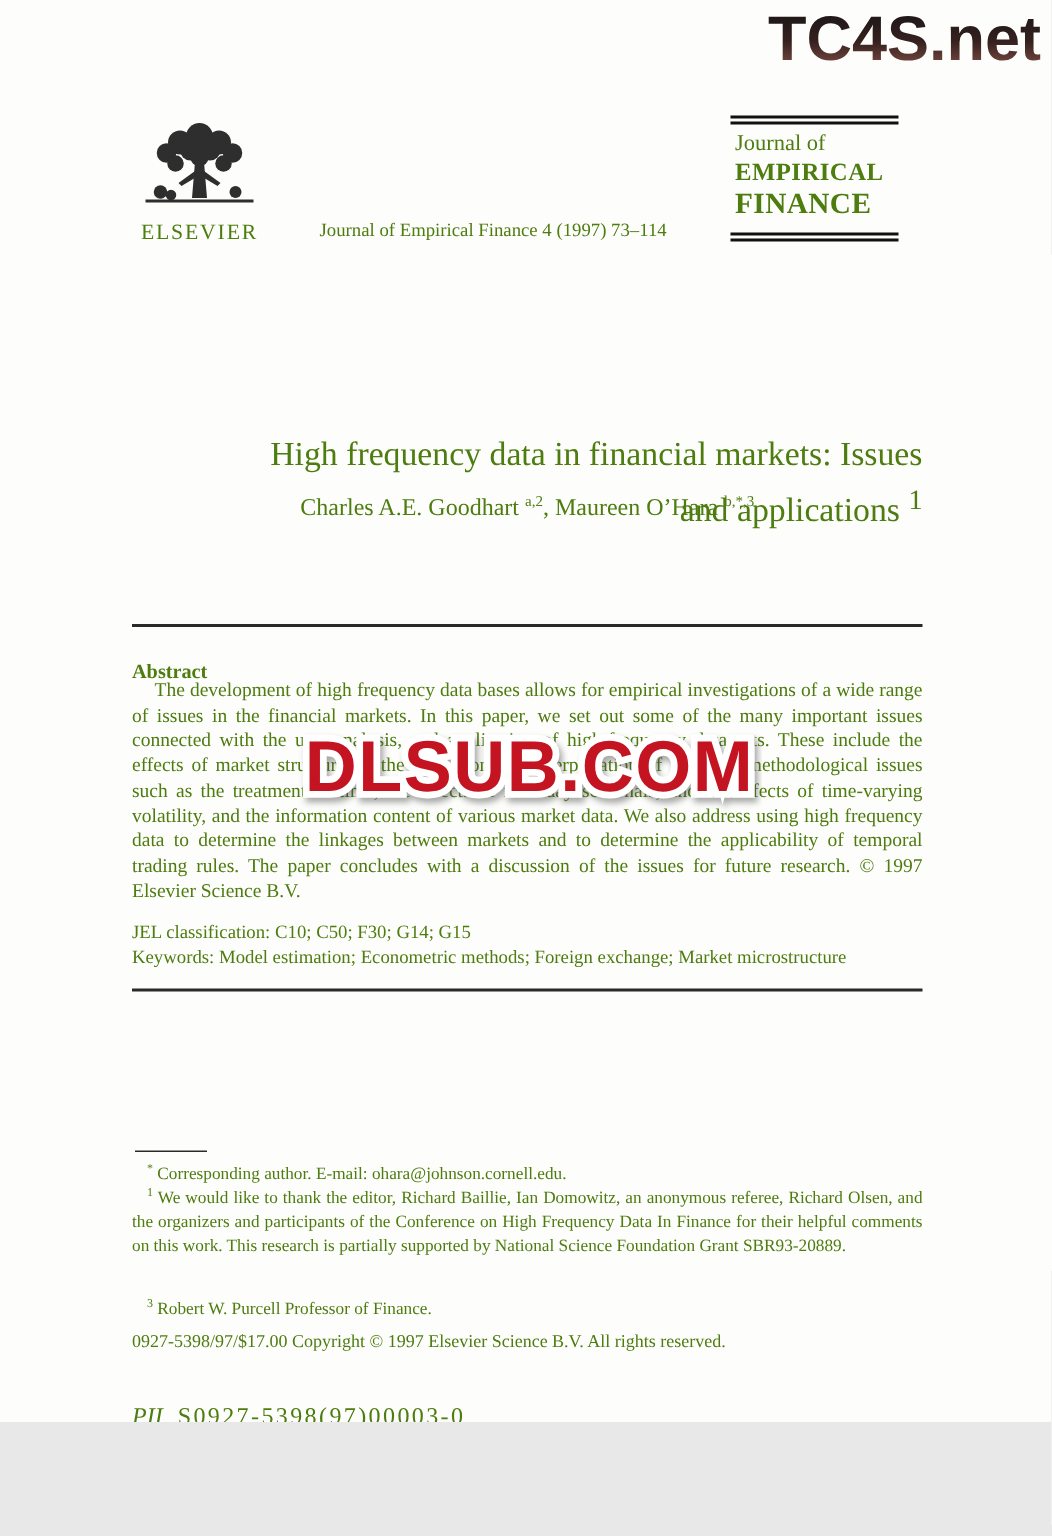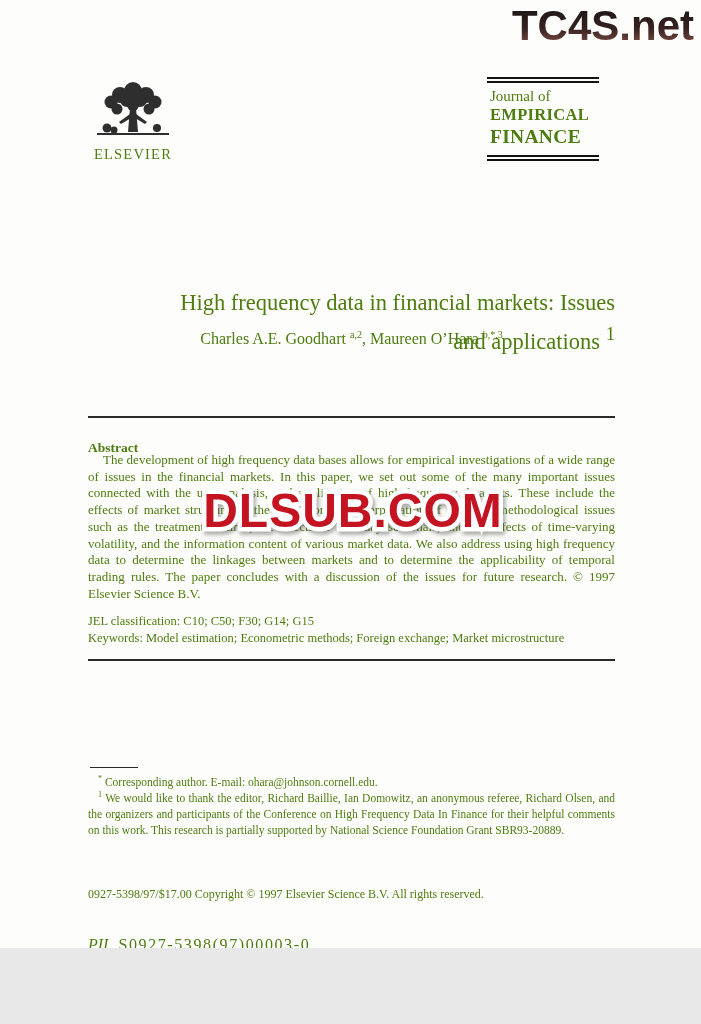--- a/index.html
+++ b/index.html
@@ -91,20 +91,21 @@
       <path d="M37 36 L26 44 L28 46 L38 40 Z"></path>
       <path d="M43 36 L54 44 L52 46 L42 40 Z"></path>
       <circle cx="14" cy="50" r="4.5"></circle>
         <circle cx="21" cy="52" r="3.5"></circle>
       <circle cx="64" cy="50" r="4"></circle>
       <rect x="4" y="55" width="72" height="2"></rect>
     </svg>
     <div class="elsevier-name">ELSEVIER</div>
   </div>
 
+  <div class="abs citation">Journal of Empirical Finance 4 (1997) 73–114</div>
 
   <div class="abs jbox">
     <div class="dbl"></div>
     <div class="dbl2"></div>
     <div class="jbox-text">
       <div class="jbox-l1">Journal of</div>
       <div class="jbox-l2">EMPIRICAL</div>
       <div class="jbox-l3">FINANCE</div>
     </div>
     <div class="dbl"></div>
@@ -148,20 +149,24 @@
 
   <div class="abs fn-rule"></div>
   <div class="abs fn fn-star">
     <sup>*</sup>
     <span>Corresponding author. E-mail: ohara@johnson.cornell.edu.</span>
   </div>
   <div class="abs fn fn-1">
     <sup>1</sup>
     <span>We would like to thank the editor, Richard Baillie, Ian Domowitz, an anonymous referee, Richard Olsen, and the organizers and participants of the Conference on High Frequency Data In Finance for their helpful comments on this work. This research is partially supported by National Science Foundation Grant SBR93-20889.</span>
   </div>
+  <div class="abs fn fn-3">
+    <sup>3</sup>
+    <span>Robert W. Purcell Professor of Finance.</span>
+  </div>
 
   <div class="abs copyright">0927-5398/97/$17.00 Copyright © 1997 Elsevier Science B.V. All rights reserved.</div>
   <div class="abs pii">
     <span class="pii-label">PII</span>
     <span class="pii-value">S0927-5398(97)00003-0</span>
   </div>
 
   <div class="abs wm-bottom">
     <svg width="368" height="54" viewBox="0 0 368 54" style="filter:drop-shadow(0 0 1.5px #ffffff) drop-shadow(0 0 2.5px #ffffff);">
       <text x="364" y="40" text-anchor="end" font-family="Liberation Sans, sans-serif" font-size="38" font-weight="bold" fill="#d4595f" stroke="#431b1e" stroke-width="2.5" paint-order="stroke">TradersXtreme.com</text>

